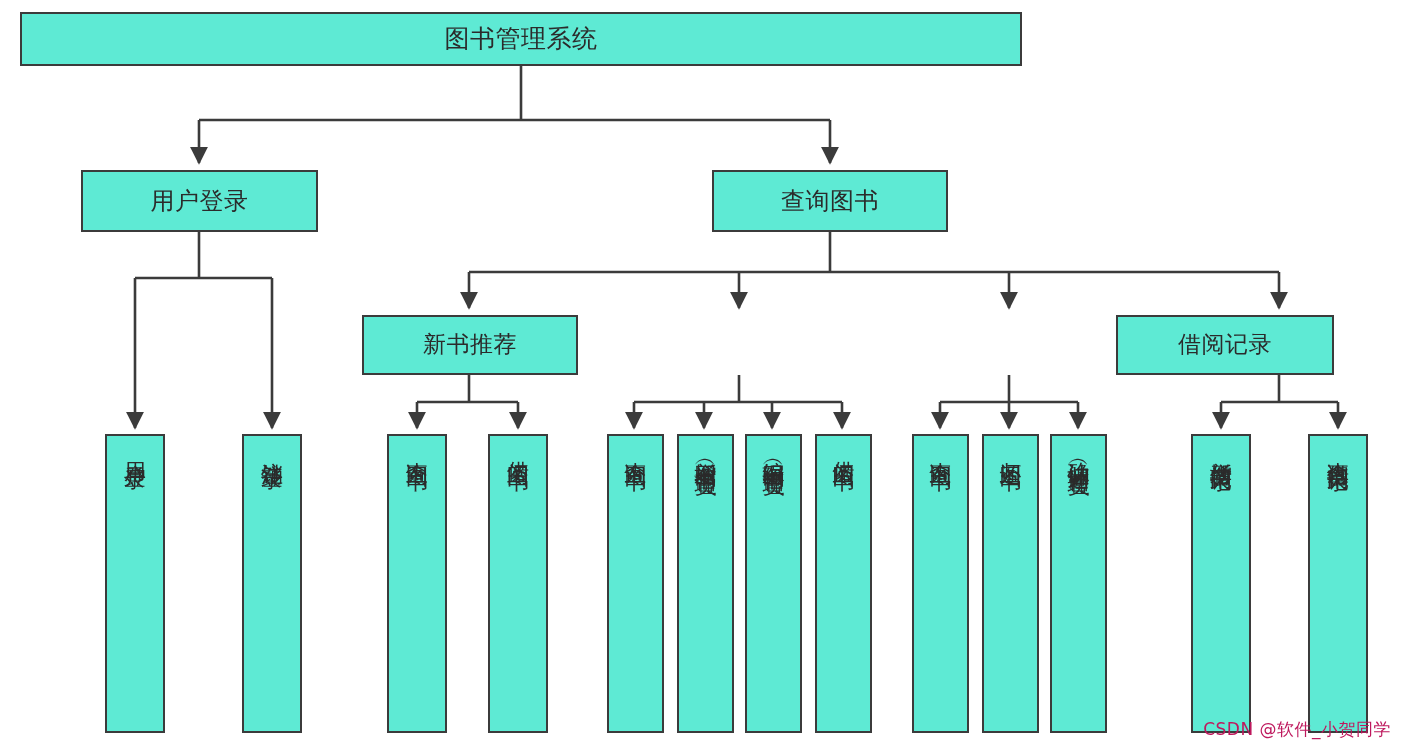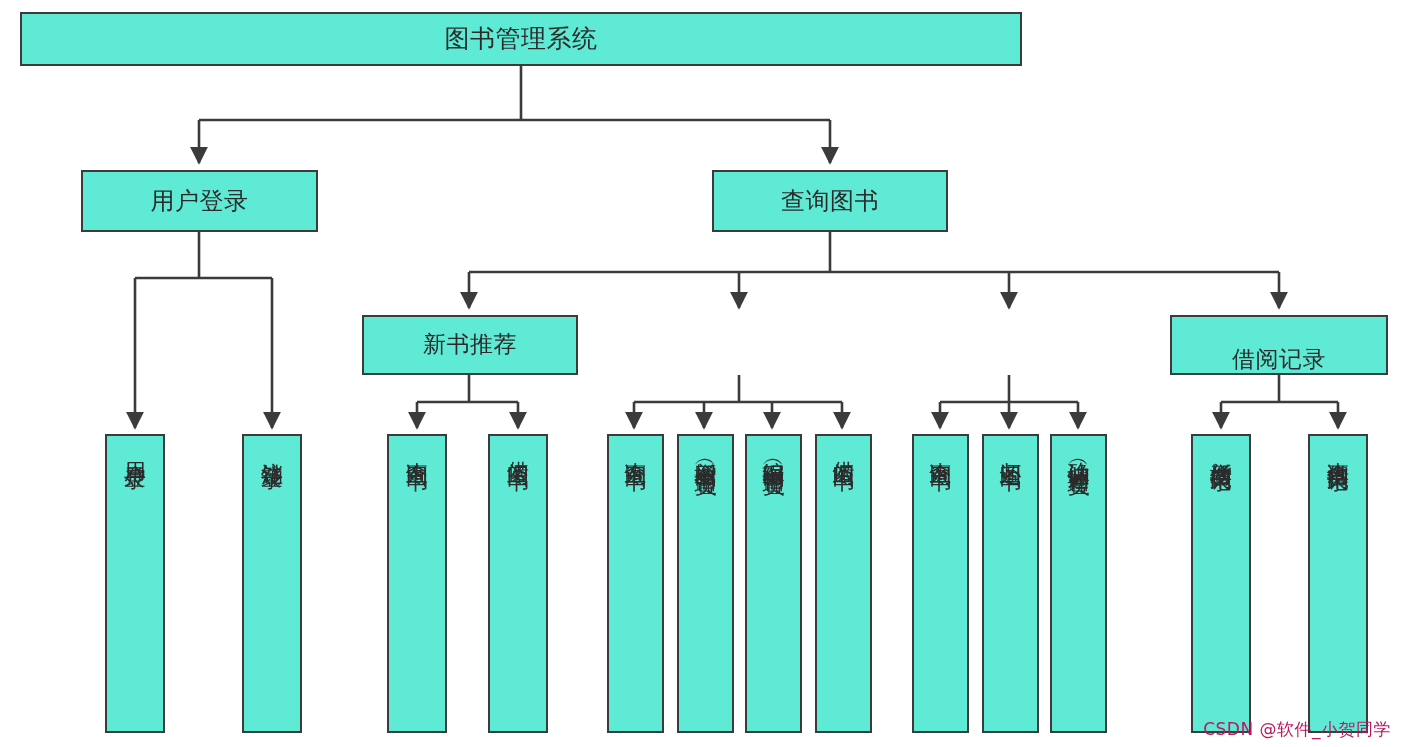--- a/index.html
+++ b/index.html
@@ -134,21 +134,21 @@
   <div class="node n-l2" style="left:81px; top:170px; width:237px; height:62px;">
     <span class="lbl">用户登录</span>
   </div>
   <div class="node n-l2" style="left:712px; top:170px; width:236px; height:62px;">
     <span class="lbl">查询图书</span>
   </div>
 
   <div class="node n-l3" style="left:362px; top:315px; width:216px; height:60px;">
     <span class="lbl">新书推荐</span>
   </div>
-  <div class="node n-l3" style="left:1170px; top:315px; width:218px; height:60px;align-items:flex-end;">
+  <div class="node n-l3" style="left:1116px; top:315px; width:218px; height:60px;">
     <span class="lbl">借阅记录</span>
   </div>
 
   <div class="node vert" style="left:105px; top:434px; width:60px; height:299px;">
     <span class="lbl">用户登录</span>
   </div>
   <div class="node vert" style="left:242px; top:434px; width:60px; height:299px;">
     <span class="lbl">注销登录</span>
   </div>
 

